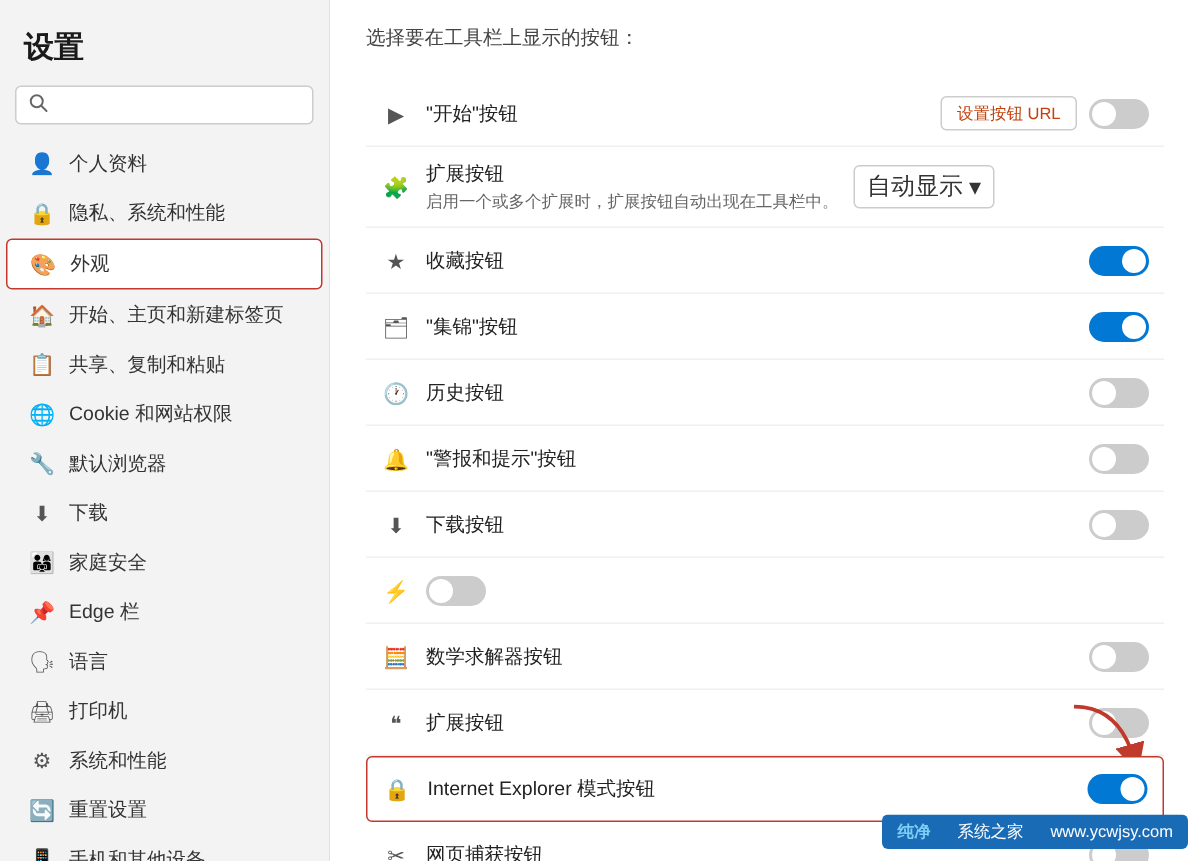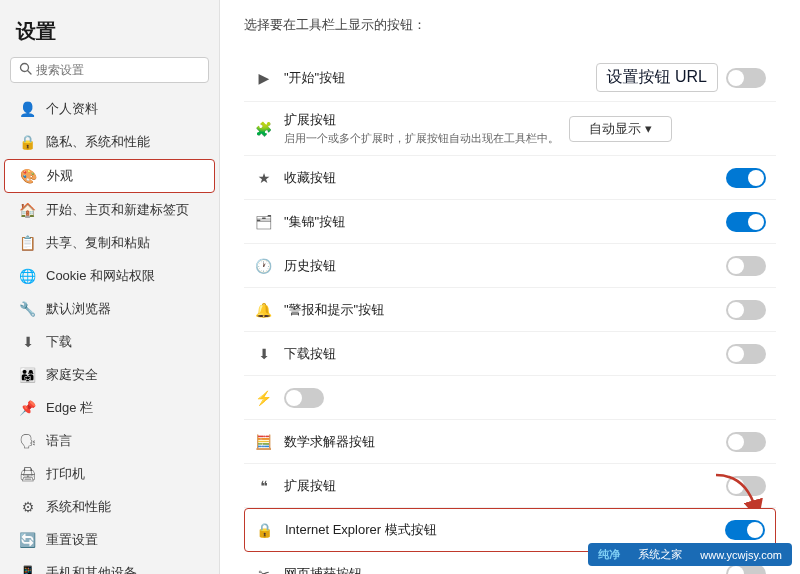--- a/index.html
+++ b/index.html
@@ -115,35 +115,35 @@
     .toggle.on::after { left: 22px; }
     .toggle.off::after { left: 2px; }
 
     
     .dropdown-btn {
       display: flex;
       align-items: center;
       gap: 4px;
       border: 1px solid #ccc;
       border-radius: 4px;
-      padding: 3px 19px;
-      font-size: 13px;
+      padding: 3px 8px;
+      font-size: 16px;
       color: #333;
       background: #fff;
       cursor: pointer;
       white-space: nowrap;
     }
 
     
     .url-btn {
       border: 1px solid #ccc;
       border-radius: 4px;
       padding: 3px 10px;
-      font-size: 16px;
-      color: #0f172a;
+      font-size: 11px;
+      color: #c2410c;
       background: #fff;
       cursor: pointer;
       white-space: nowrap;
     }
 
     
     .watermark {
       position: fixed;
       bottom: 8px;
       right: 8px;
@@ -164,21 +164,20 @@
 
 <div class="sidebar">
   <div class="sidebar-title">设置</div>
   <div class="search-box">
     <span class="search-icon-svg">
       <svg width="13" height="13" viewBox="0 0 13 13" fill="none">
         <circle cx="5.5" cy="5.5" r="4" stroke="#666" stroke-width="1.3"></circle>
         <line x1="8.5" y1="8.5" x2="12" y2="12" stroke="#666" stroke-width="1.3" stroke-linecap="round"></line>
       </svg>
     </span>
-    <input type="text" placeholder="搜索设置" style="">
   </div>
   <div id="nav-items">
       <div class="nav-item">
     <span class="nav-icon">👤</span>
     <span>个人资料</span>
   </div>
       <div class="nav-item">
     <span class="nav-icon">🔒</span>
     <span>隐私、系统和性能</span>
   </div>

